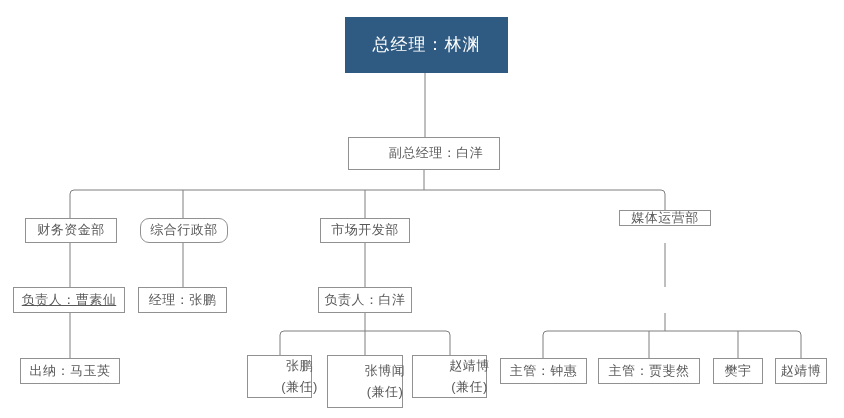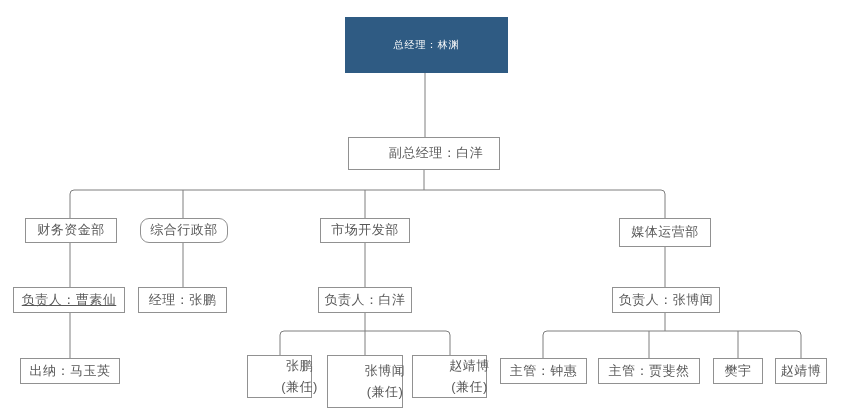--- a/index.html
+++ b/index.html
@@ -11,21 +11,21 @@
   .wires{position:absolute;left:0;top:0;width:844px;height:418px;}
   .wires path{fill:none;stroke:var(--line-c);stroke-width:1;}
   .node{
     position:absolute;box-sizing:border-box;background:#ffffff;
     border:1px solid var(--border-c);color:var(--text-c);
     display:flex;align-items:center;justify-content:center;text-align:center;
     font-size:13px;line-height:1.4;letter-spacing:0.5px;white-space:nowrap;
   }
   .node.root{
     background:var(--root-bg);color:var(--root-text);border:1px solid var(--root-bg);
-    font-size:10px;letter-spacing:1px;
+    font-size:17px;letter-spacing:1px;
   }
   .node.two-line{flex-direction:column;line-height:1.55;padding-left:40px;}
 </style>
 </head>
 <body>
 
 <div class="stage" style="--root-bg: #2f5b83; --root-text: #ffffff; --border-c: #919191; --text-c: #595959; --line-c: #7f7f7f; background: rgb(255, 255, 255);">
 
   <svg class="wires" viewBox="0 0 844 418" aria-hidden="true">
 
@@ -52,26 +52,25 @@
     <path d="M738,331 V358"></path>
   </svg>
 
   <div class="node root" style="left:345px;top:17px;width:163px;height:56px;">总经理：林渊</div>
 
   <div class="node" style="left:348px;top:137px;width:152px;height:33px;padding-left:24px;">副总经理：白洋</div>
 
   <div class="node" style="left:25px;top:218px;width:92px;height:25px;">财务资金部</div>
   <div class="node" style="left:140px;top:218px;width:88px;height:25px;border-radius:9px;">综合行政部</div>
   <div class="node" style="left:320px;top:218px;width:90px;height:25px;">市场开发部</div>
-  <div class="node" style="left:619px;top:218px;width:92px;height:29px;">媒体运营部</div>
+  <div class="node" style="left:619px;top:210px;width:92px;height:16px;">媒体运营部</div>
 
   <div class="node" style="left:13px;top:287px;width:112px;height:26px;text-decoration:underline;">负责人：曹素仙</div>
   <div class="node" style="left:138px;top:287px;width:89px;height:26px;">经理：张鹏</div>
   <div class="node" style="left:318px;top:287px;width:94px;height:26px;">负责人：白洋</div>
-  <div class="node" style="left:612px;top:287px;width:108px;height:26px;">负责人：张博闻</div>
 
   <div class="node" style="left:20px;top:358px;width:100px;height:26px;">出纳：马玉英</div>
 
   <div class="node two-line" style="left:247px;top:355px;width:65px;height:43px;">
     <span>张鹏</span>
     <span>(兼任)</span>
   </div>
   <div class="node two-line" style="left:327px;top:355px;width:76px;height:53px;">
     <span>张博闻</span>
     <span>(兼任)</span>

